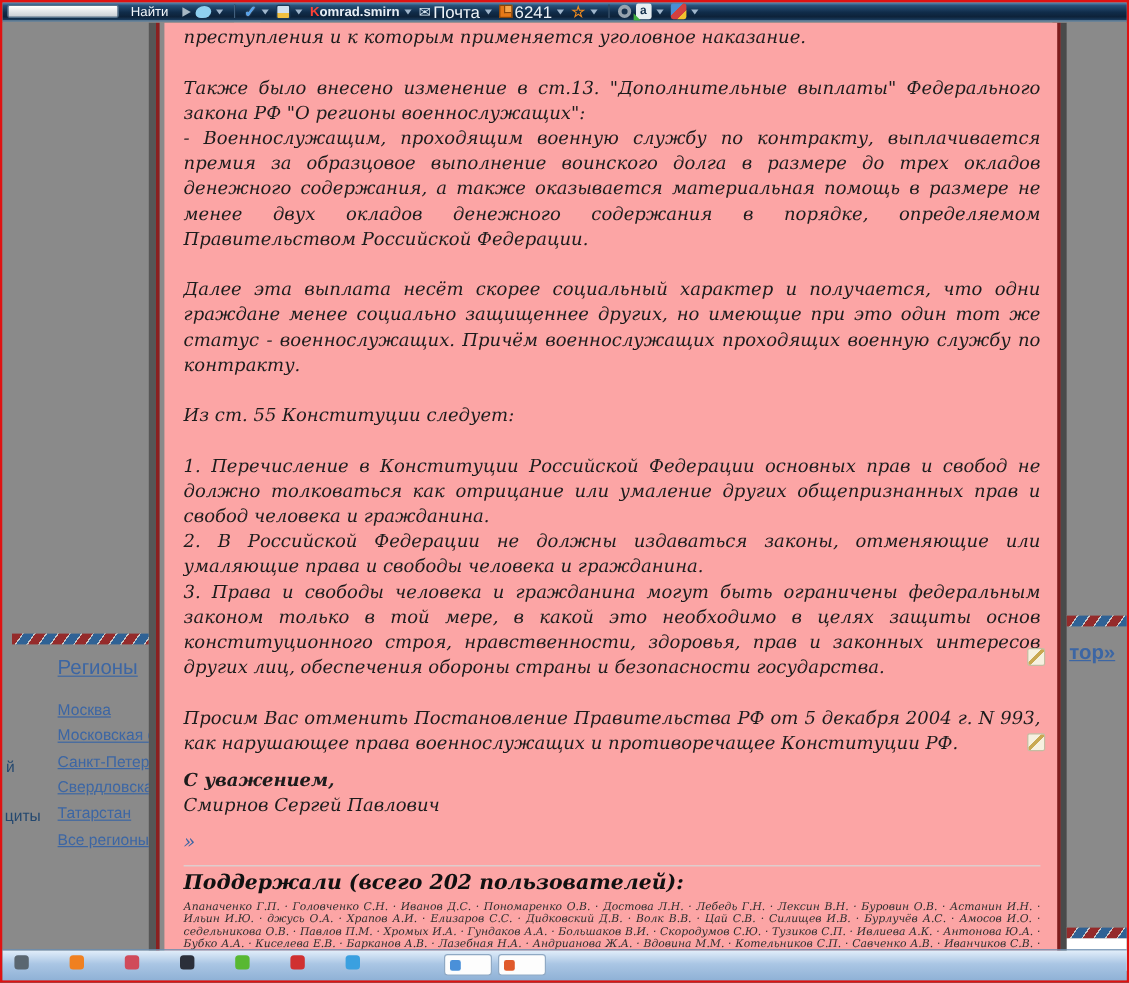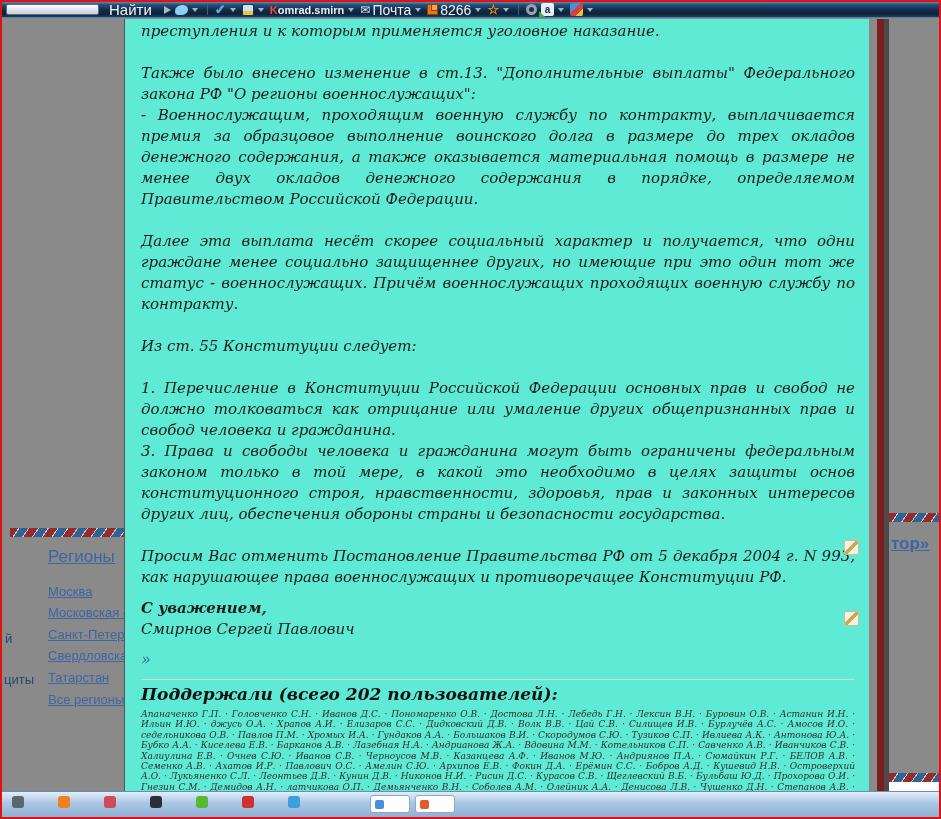--- a/index.html
+++ b/index.html
@@ -13,21 +13,21 @@
   .screen{position:relative;width:941px;height:819px;overflow:hidden;
     border:2px solid var(--frame-red);background:var(--bg-gray);
     font-family:"Liberation Sans",sans-serif;}
   
   .toolbar{position:absolute;left:0;top:0;width:937px;height:16px;
     background:linear-gradient(180deg,#5d8cb8 0%,#274f76 18%,#102c49 55%,#0d2239 80%,#1c3f63 100%);
     display:flex;align-items:center;gap:4px;padding:0 4px;
     border-bottom:1px solid #577fa0;}
   .search{width:93px;height:11px;border:1px solid #55728c;border-radius:2px;
     background:linear-gradient(180deg,#ffffff,#c9ced4);outline:none;font-size:9px;padding:0 3px;}
-  .find-label{color:#f2f6fa;font-size:15px;margin:0 4px 0 6px;cursor:default;}
+  .find-label{color:#f2f6fa;font-size:11px;margin:0 4px 0 6px;cursor:default;}
   .titem{display:flex;align-items:center;gap:2px;height:16px;}
   .chev{width:0;height:0;border-left:3px solid transparent;border-right:3px solid transparent;
     border-top:4px solid #9fb6cc;margin:0 2px;}
   .tsep{width:1px;height:11px;background:#061120;border-right:1px solid #41607e;margin:0 3px;}
   .volume-ic{width:0;height:0;border-top:4px solid transparent;border-bottom:4px solid transparent;
     border-left:7px solid #a8b8c4;margin-left:4px;}
   .twitter-ic{width:13px;height:10px;background:#8fd0f0;border-radius:60% 45% 55% 35%;}
   .check-ic{color:#55a2ec;font-size:13px;font-weight:bold;line-height:13px;text-shadow:0 0 1px #cfe6ff;}
   .note2-ic{width:12px;height:12px;border-radius:2px;
     background:linear-gradient(180deg,#cfe0ef 58%,#f0c040 58%);border:1px solid #1b3a57;}
@@ -44,21 +44,21 @@
     font-size:10px;color:#14304c;text-align:center;line-height:13px;font-weight:bold;}
   .transl-ic::before{content:"";position:absolute;left:-2px;bottom:-1px;width:0;height:0;
     border-bottom:6px solid #3fae3f;border-right:6px solid transparent;}
   .apps-ic{width:13px;height:13px;border-radius:2px;
     background:linear-gradient(135deg,#4a8fd4 40%,#d34040 40% 70%,#f2c12e 70%);}
   .ui-fragment{position:absolute;left:193px;top:17px;width:22px;height:5px;background:#c9c9c9;}
   
   .pagebg{position:absolute;left:0;top:17px;width:937px;height:790px;background:var(--bg-gray);}
   .border-gray-l{position:absolute;left:122px;top:17px;width:6px;height:790px;background:var(--panel-gray-border);}
   .border-red-l{position:absolute;left:128px;top:17px;width:3px;height:790px;background:var(--panel-red);}
-  .panel{position:absolute;left:123px;top:17px;width:744px;height:790px;background:#5eead4;overflow:hidden;}
+  .panel{position:absolute;left:135px;top:17px;width:744px;height:790px;background:#fca5a5;overflow:hidden;}
   .border-red-r{position:absolute;left:875px;top:17px;width:7px;height:790px;background:#7d1d1d;}
   .border-gray-r{position:absolute;left:882px;top:17px;width:5px;height:790px;background:#4a4a4a;}
   
   .doc{padding:2px 14px 0 16px;font-family:"DejaVu Serif","Liberation Serif",serif;
     font-style:italic;font-size:15px;line-height:21px;color:var(--text-dark);}
   .para{margin:0;text-align:justify;}
   .gap{margin-top:21px;}
   .sig{margin:0;text-align:left;}
   .sig-first{margin-top:10px;font-weight:bold;}
   .more{display:inline-block;margin-top:9px;color:var(--link-blue);font-size:16px;cursor:pointer;text-decoration:none;}
@@ -127,21 +127,21 @@
       <span class="username">Komrad.smirn</span>
       <span class="chev"></span>
     </span>
     <span class="titem">
       <span class="mail-ic">✉</span>
       <span class="tlabel">Почта</span>
       <span class="chev"></span>
     </span>
     <span class="titem">
       <span class="sticky-ic"></span>
-      <span class="tlabel">8266</span>
+      <span class="tlabel">6241</span>
       <span class="chev"></span>
     </span>
     <span class="titem">
       <span class="crown-ic">☆</span>
       <span class="chev"></span>
     </span>
     <span class="tsep"></span>
     <span class="titem">
         <span class="gear-ic"></span>
       </span>
@@ -177,20 +177,21 @@
   </div>
 
   <div class="panel">
     <div class="doc">
       <p class="para">преступления и к которым применяется уголовное наказание.</p>
       <p class="para gap">Также было внесено изменение в ст.13. "Дополнительные выплаты" Федерального закона РФ "О регионы военнослужащих":</p>
       <p class="para">- Военнослужащим, проходящим военную службу по контракту, выплачивается премия за образцовое выполнение воинского долга в размере до трех окладов денежного содержания, а также оказывается материальная помощь в размере не менее двух окладов денежного содержания в порядке, определяемом Правительством Российской Федерации.</p>
       <p class="para gap">Далее эта выплата несёт скорее социальный характер и получается, что одни граждане менее социально защищеннее других, но имеющие при это один тот же статус - военнослужащих. Причём военнослужащих проходящих военную службу по контракту.</p>
       <p class="para gap">Из ст. 55 Конституции следует:</p>
       <p class="para gap">1. Перечисление в Конституции Российской Федерации основных прав и свобод не должно толковаться как отрицание или умаление других общепризнанных прав и свобод человека и гражданина.</p>
+      <p class="para">2. В Российской Федерации не должны издаваться законы, отменяющие или умаляющие права и свободы человека и гражданина.</p>
       <p class="para">3. Права и свободы человека и гражданина могут быть ограничены федеральным законом только в той мере, в какой это необходимо в целях защиты основ конституционного строя, нравственности, здоровья, прав и законных интересов других лиц, обеспечения обороны страны и безопасности государства.</p>
       <p class="para gap">Просим Вас отменить Постановление Правительства РФ от 5 декабря 2004 г. N 993, как нарушающее права военнослужащих и противоречащее Конституции РФ.</p>
       <p class="sig sig-first">С уважением,</p>
       <p class="sig">Смирнов Сергей Павлович</p>
       <a class="more">»</a>
       <hr>
       <h2 class="supp-heading">Поддержали (всего 202 пользователей):</h2>
       <p class="names">Апаначенко Г.П. · Головченко С.Н. · Иванов Д.С. · Пономаренко О.В. · Достова Л.Н. · Лебедь Г.Н. · Лексин В.Н. · Буровин О.В. · Астанин И.Н. · Ильин И.Ю. · джусь О.А. · Храпов А.И. · Елизаров С.С. · Дидковский Д.В. · Волк В.В. · Цай С.В. · Силищев И.В. · Бурлучёв А.С. · Амосов И.О. · седельникова О.В. · Павлов П.М. · Хромых И.А. · Гундаков А.А. · Большаков В.И. · Скородумов С.Ю. · Тузиков С.П. · Ивлиева А.К. · Антонова Ю.А. · Бубко А.А. · Киселева Е.В. · Барканов А.В. · Лазебная Н.А. · Андрианова Ж.А. · Вдовина М.М. · Котельников С.П. · Савченко А.В. · Иванчиков С.В. · Халиулина Е.В. · Очнев С.Ю. · Иванов С.В. · Черноусов М.В. · Казанцева А.Ф. · Иванов М.Ю. · Андриянов П.А. · Сюмайкин Р.Г. · БЕЛОВ А.В. · Семенко А.В. · Ахатов И.Р. · Павлович О.С. · Амелин С.Ю. · Архипов Е.В. · Фокин Д.А. · Ерёмин С.С. · Бобров А.Д. · Кушевид Н.В. · Островерхий А.О. · Лукьяненко С.Л. · Леонтьев Д.В. · Кунин Д.В. · Никонов Н.И. · Рисин Д.С. · Курасов С.В. · Щеглевский В.Б. · Бульбаш Ю.Д. · Прохорова О.И. · Гнезин С.М. · Демидов А.Н. · латчикова О.П. · Демьянченко В.Н. · Соболев А.М. · Олейник А.А. · Денисова Л.В. · Чушенко Д.Н. · Степанов А.В. · Бочаров С.А. · Шихов Ю.А. · Курсиш Э.В. · ТОПИНСКИЙ В.А. · Вершинин А.П. · Бравина Е.Л. · Хайртдинов Д.С. · Горячий Д.А. · Топинская М.В. · Балан В.П. · Мосийчук В.В. · Фурсов В.В. · Александров В.В. · Лямин Ю.П. · Москальцов А.Н. · Самолыга А.А. · Василенко П.Г. · Воеводин В.Я. · Комаров М.Ю. · Олейник Н.Н. · Морозова Д.А. · Варгин Г.Г. · Божкова И.П. · Панкратов А.В. · котов М.А. · Кравченко В.А. · Тарач Т.Н. · Колмогоров П.В. · Петров С.Ю. · Курюкова С.В. · Провин И.С. · ПАШЕЕВ А.Г. · Куликов В.В. · Мусоров Е.В. · Кочет В.Я. · Ивченко С.А. · Яковлев Ю.В. · Томашевич И.А. · Конопляв С.В. · Копылов А.Ю. · Мироненко В.В. · Болотов И.В. · Ерошенко Л.П. · Шевченко Н.А. · Широков О.В. · Кулиева М.В. · Персидский И.Г. · Шишиморова Л.В. · Агапов А.В. · Горбунов А.Ю. · Александрычев В.В. · Лейчинский В.Е. · Калинин Е.Е. · Березенко И.П. · Лабинцев С.А. · Гранева О.В. · Пермиловский А.Г. · Сорокин С.А. · Егоров В.П. · Беляев А.А. · Винокуров Ю.В. · Авяджанян Э.Ш. · Амосов О.В. · телятников С.С. · Мельников С.И. · Амосова Е.В. · Шрамко А.В. · Губков О.А. · косых С.В. · Туев С.В. · Морозов В.П. · Кубатин В.В. · Афанасьев О.А. · Порощай А.В. · Хабибуллин Н.У. · Пискунов Т.Н. · Кусмарцев В.И. · Степанов И.В. · божж В.С. · Перхуткина К.В. · Богомазов А.А. · Сухов А.В. · шестаков О.С. · Серебряков О.В. · Аксёнов С.Н. · Черкасов А.П. · Пономарев Е.В. · Попилов А.В. · тихонова О.И. · Григорьев В.А. · Холмов Н.Н. · Махмутов В.В. · ВОРОШНОВ В.В. · Мартенюк Н.И. · Игнатов М.Г. · Головнёва Т.Ю. · Омельянюк А.И. · Стебнев В.И. · Романовский Д.А. · Бабенко В.Н. · кутеминская И.С. · Валиахметов Д.М. · Барочов С.В. · Ачилов Р.Ш. · Смирнов А.А. · Савина Л.Г. · Макеев С.В. · Аккуратнов Д.С. · Прокопец К.Н. · Наумов С.И. · Милохранов В.А. · Лыскович И.А. · Овсянникова Е.В. · Черняков С.Г. · Пивоваров В.И. · Барматов С.С. · Черкасов С.Н. · Шапошников А.Ю. · Агафонов А.Н. · Кучер Д.В. · Плетнев А.Н. · Бакаев Е.А. · Смирнов А.О. · Евдашин В.В. · Кларк И.С. · Родионов А.А. · Карасев А.А. · Кацелло С.И.</p>
     </div>
     <span class="edit-icon edit-1"></span>

